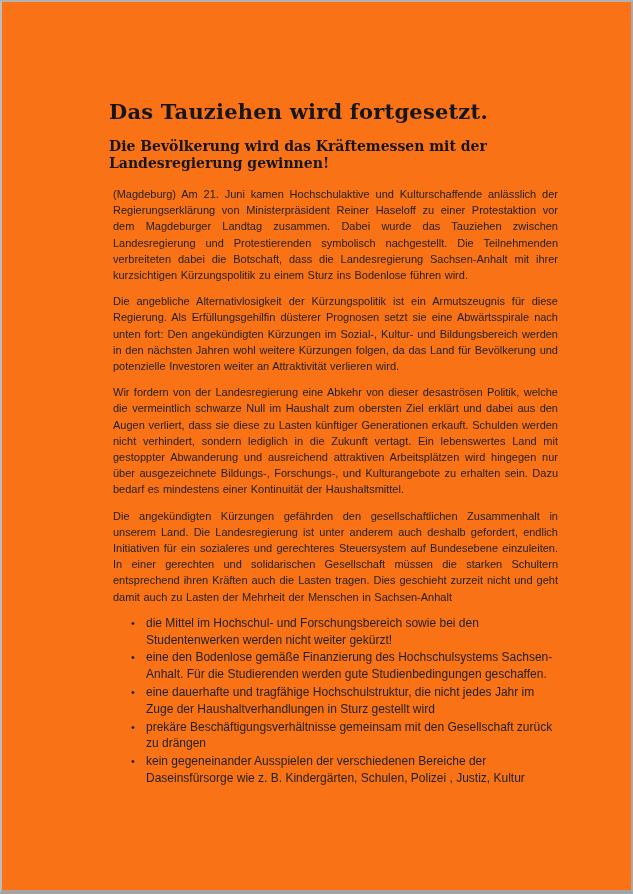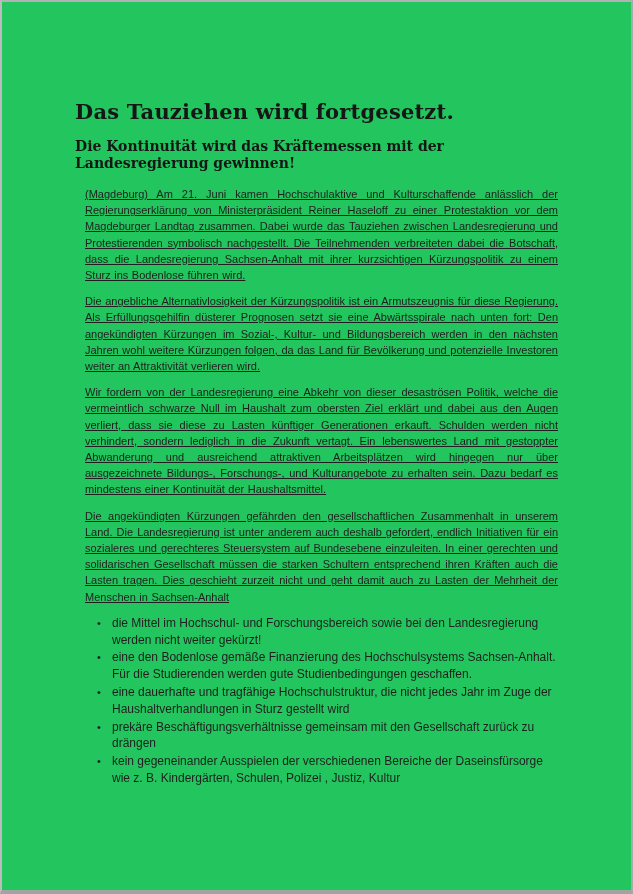--- a/index.html
+++ b/index.html
@@ -4,26 +4,26 @@
   <style>
     html, body {
       margin: 0;
       padding: 0;
       background: #ffffff;
     }
     .page {
       width: 633px;
       height: 894px;
       box-sizing: border-box;
-      background: #22c55e;
+      background: #f97316;
       border-top: 2px solid #b2b2b2;
       border-right: 2px solid #aaaaaa;
       border-bottom: 4px solid #a3a3a3;
       border-left: 2px solid #bcbcbc;
-      padding: 98px 73px 0 73px;
+      padding: 98px 73px 0 107px;
       overflow: hidden;
       font-family: "Liberation Sans", sans-serif;
       color: #1f1f1f;
     }
     .doc-title {
       font-family: "DejaVu Serif", serif;
       font-size: 21px;
       line-height: 24px;
       font-weight: bold;
       color: #161616;
@@ -36,23 +36,22 @@
       line-height: 17px;
       font-weight: bold;
       color: #161616;
       margin: 0 0 14px 0;
     }
     .body-para {
       font-size: 11px;
       line-height: 16.2px;
       text-align: justify;
       text-justify: inter-word;
-      margin: 0 0 10px 10px;
+      margin: 0 0 10px 4px;
       word-spacing: 0.5px;
-      text-decoration: underline;
     }
     .list-heading {
       font-size: 11.5px;
       line-height: 16px;
       font-weight: bold;
       margin: 18px 0 15px 0;
     }
     .demands-list {
       list-style: none;
       margin: 0;
@@ -77,36 +76,36 @@
       text-align: left;
     }
   </style>
 </head>
 <body>
 
 <div class="page">
 
   <h1 class="doc-title">Das Tauziehen wird fortgesetzt.</h1>
 
-  <h2 class="doc-subtitle">Die Kontinuität wird das Kräftemessen mit der Landesregierung gewinnen!</h2>
+  <h2 class="doc-subtitle">Die Bevölkerung wird das Kräftemessen mit der Landesregierung gewinnen!</h2>
 
   <p class="body-para">(Magdeburg) Am 21. Juni kamen Hochschulaktive und Kulturschaffende anlässlich der Regierungserklärung von Ministerpräsident Reiner Haseloff zu einer Protestaktion vor dem Magdeburger Landtag zusammen. Dabei wurde das Tauziehen zwischen Landesregierung und Protestierenden symbolisch nachgestellt. Die Teilnehmenden verbreiteten dabei die Botschaft, dass die Landesregierung Sachsen-Anhalt mit ihrer kurzsichtigen Kürzungspolitik zu einem Sturz ins Bodenlose führen wird.</p>
 
   <p class="body-para">Die angebliche Alternativlosigkeit der Kürzungspolitik ist ein Armutszeugnis für diese Regierung. Als Erfüllungsgehilfin düsterer Prognosen setzt sie eine Abwärtsspirale nach unten fort: Den angekündigten Kürzungen im Sozial-, Kultur- und Bildungsbereich werden in den nächsten Jahren wohl weitere Kürzungen folgen, da das Land für Bevölkerung und potenzielle Investoren weiter an Attraktivität verlieren wird.</p>
 
   <p class="body-para">Wir fordern von der Landesregierung eine Abkehr von dieser desaströsen Politik, welche die vermeintlich schwarze Null im Haushalt zum obersten Ziel erklärt und dabei aus den Augen verliert, dass sie diese zu Lasten künftiger Generationen erkauft. Schulden werden nicht verhindert, sondern lediglich in die Zukunft vertagt. Ein lebenswertes Land mit gestoppter Abwanderung und ausreichend attraktiven Arbeitsplätzen wird hingegen nur über ausgezeichnete Bildungs-, Forschungs-, und Kulturangebote zu erhalten sein. Dazu bedarf es mindestens einer Kontinuität der Haushaltsmittel.</p>
 
   <p class="body-para">Die angekündigten Kürzungen gefährden den gesellschaftlichen Zusammenhalt in unserem Land. Die Landesregierung ist unter anderem auch deshalb gefordert, endlich Initiativen für ein sozialeres und gerechteres Steuersystem auf Bundesebene einzuleiten. In einer gerechten und solidarischen Gesellschaft müssen die starken Schultern entsprechend ihren Kräften auch die Lasten tragen. Dies geschieht zurzeit nicht und geht damit auch zu Lasten der Mehrheit der Menschen in Sachsen-Anhalt</p>
 
 
 
   <ul class="demands-list">
     <li class="demand-item">
       <span class="bullet-dot">•</span>
-      <span class="demand-text">die Mittel im Hochschul- und Forschungsbereich sowie bei den Landesregierung werden nicht weiter gekürzt!</span>
+      <span class="demand-text">die Mittel im Hochschul- und Forschungsbereich sowie bei den Studentenwerken werden nicht weiter gekürzt!</span>
     </li>
     <li class="demand-item">
       <span class="bullet-dot">•</span>
       <span class="demand-text">eine den Bodenlose gemäße Finanzierung des Hochschulsystems Sachsen-Anhalt. Für die Studierenden werden gute Studienbedingungen geschaffen.</span>
     </li>
     <li class="demand-item">
       <span class="bullet-dot">•</span>
       <span class="demand-text">eine dauerhafte und tragfähige Hochschulstruktur, die nicht jedes Jahr im Zuge der Haushaltverhandlungen in Sturz gestellt wird</span>
     </li>
     <li class="demand-item">

